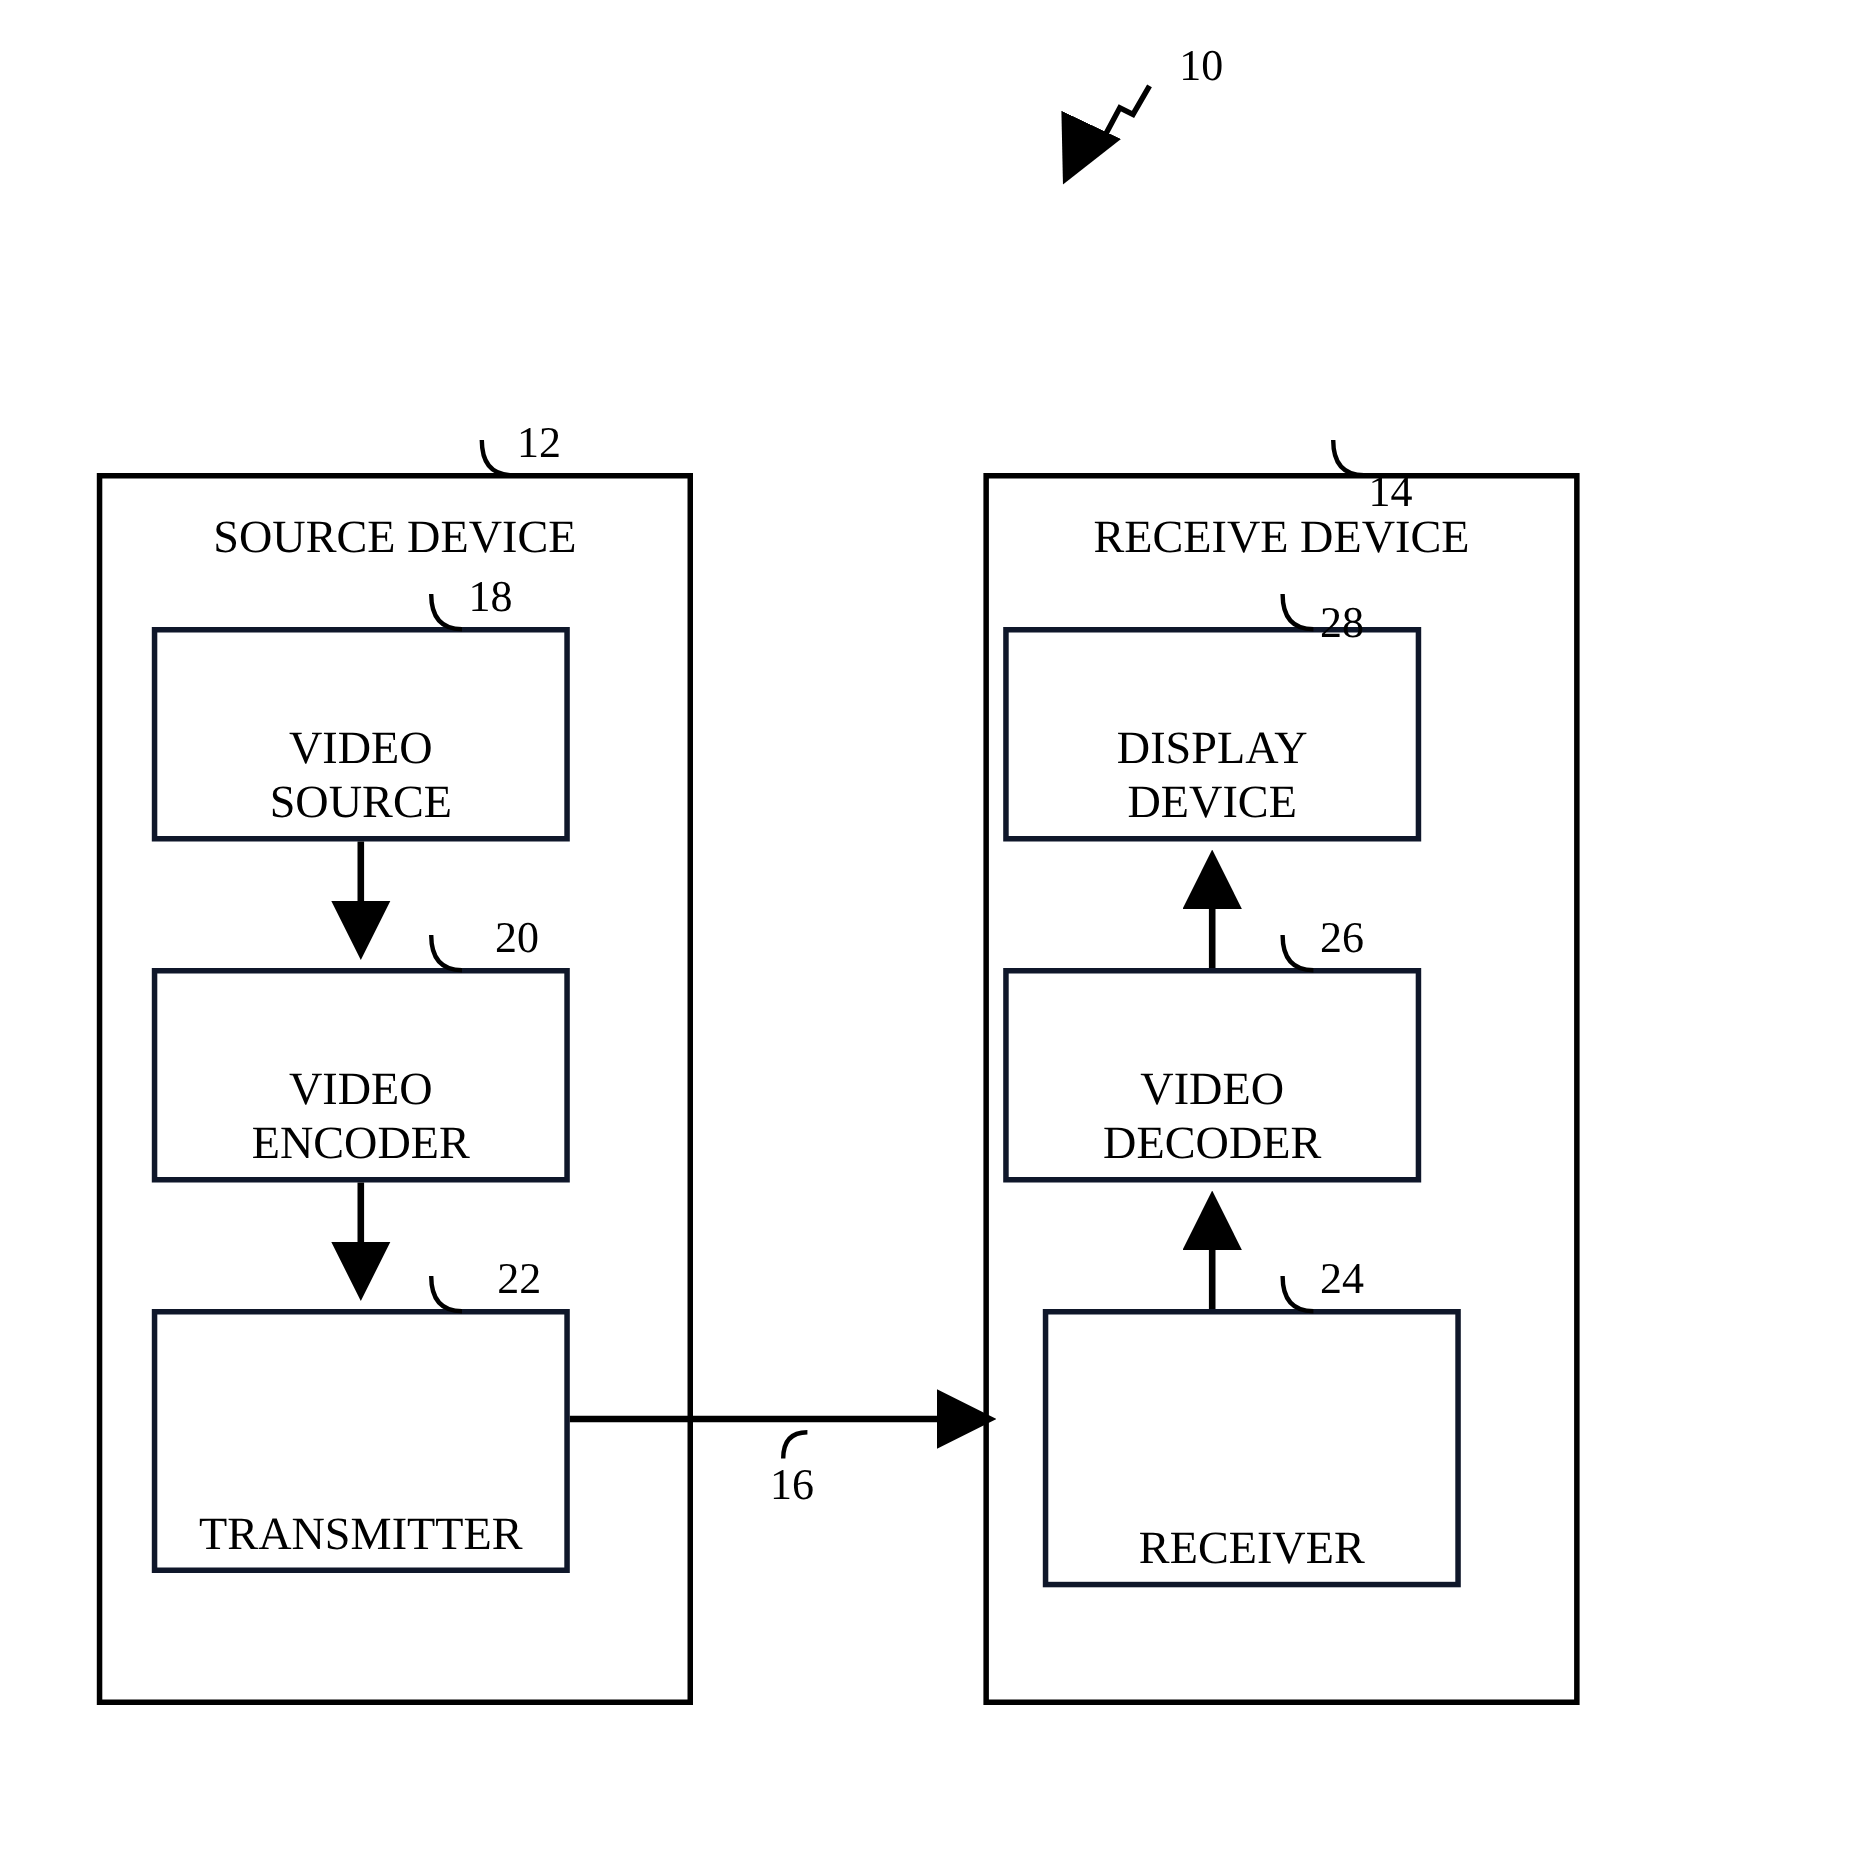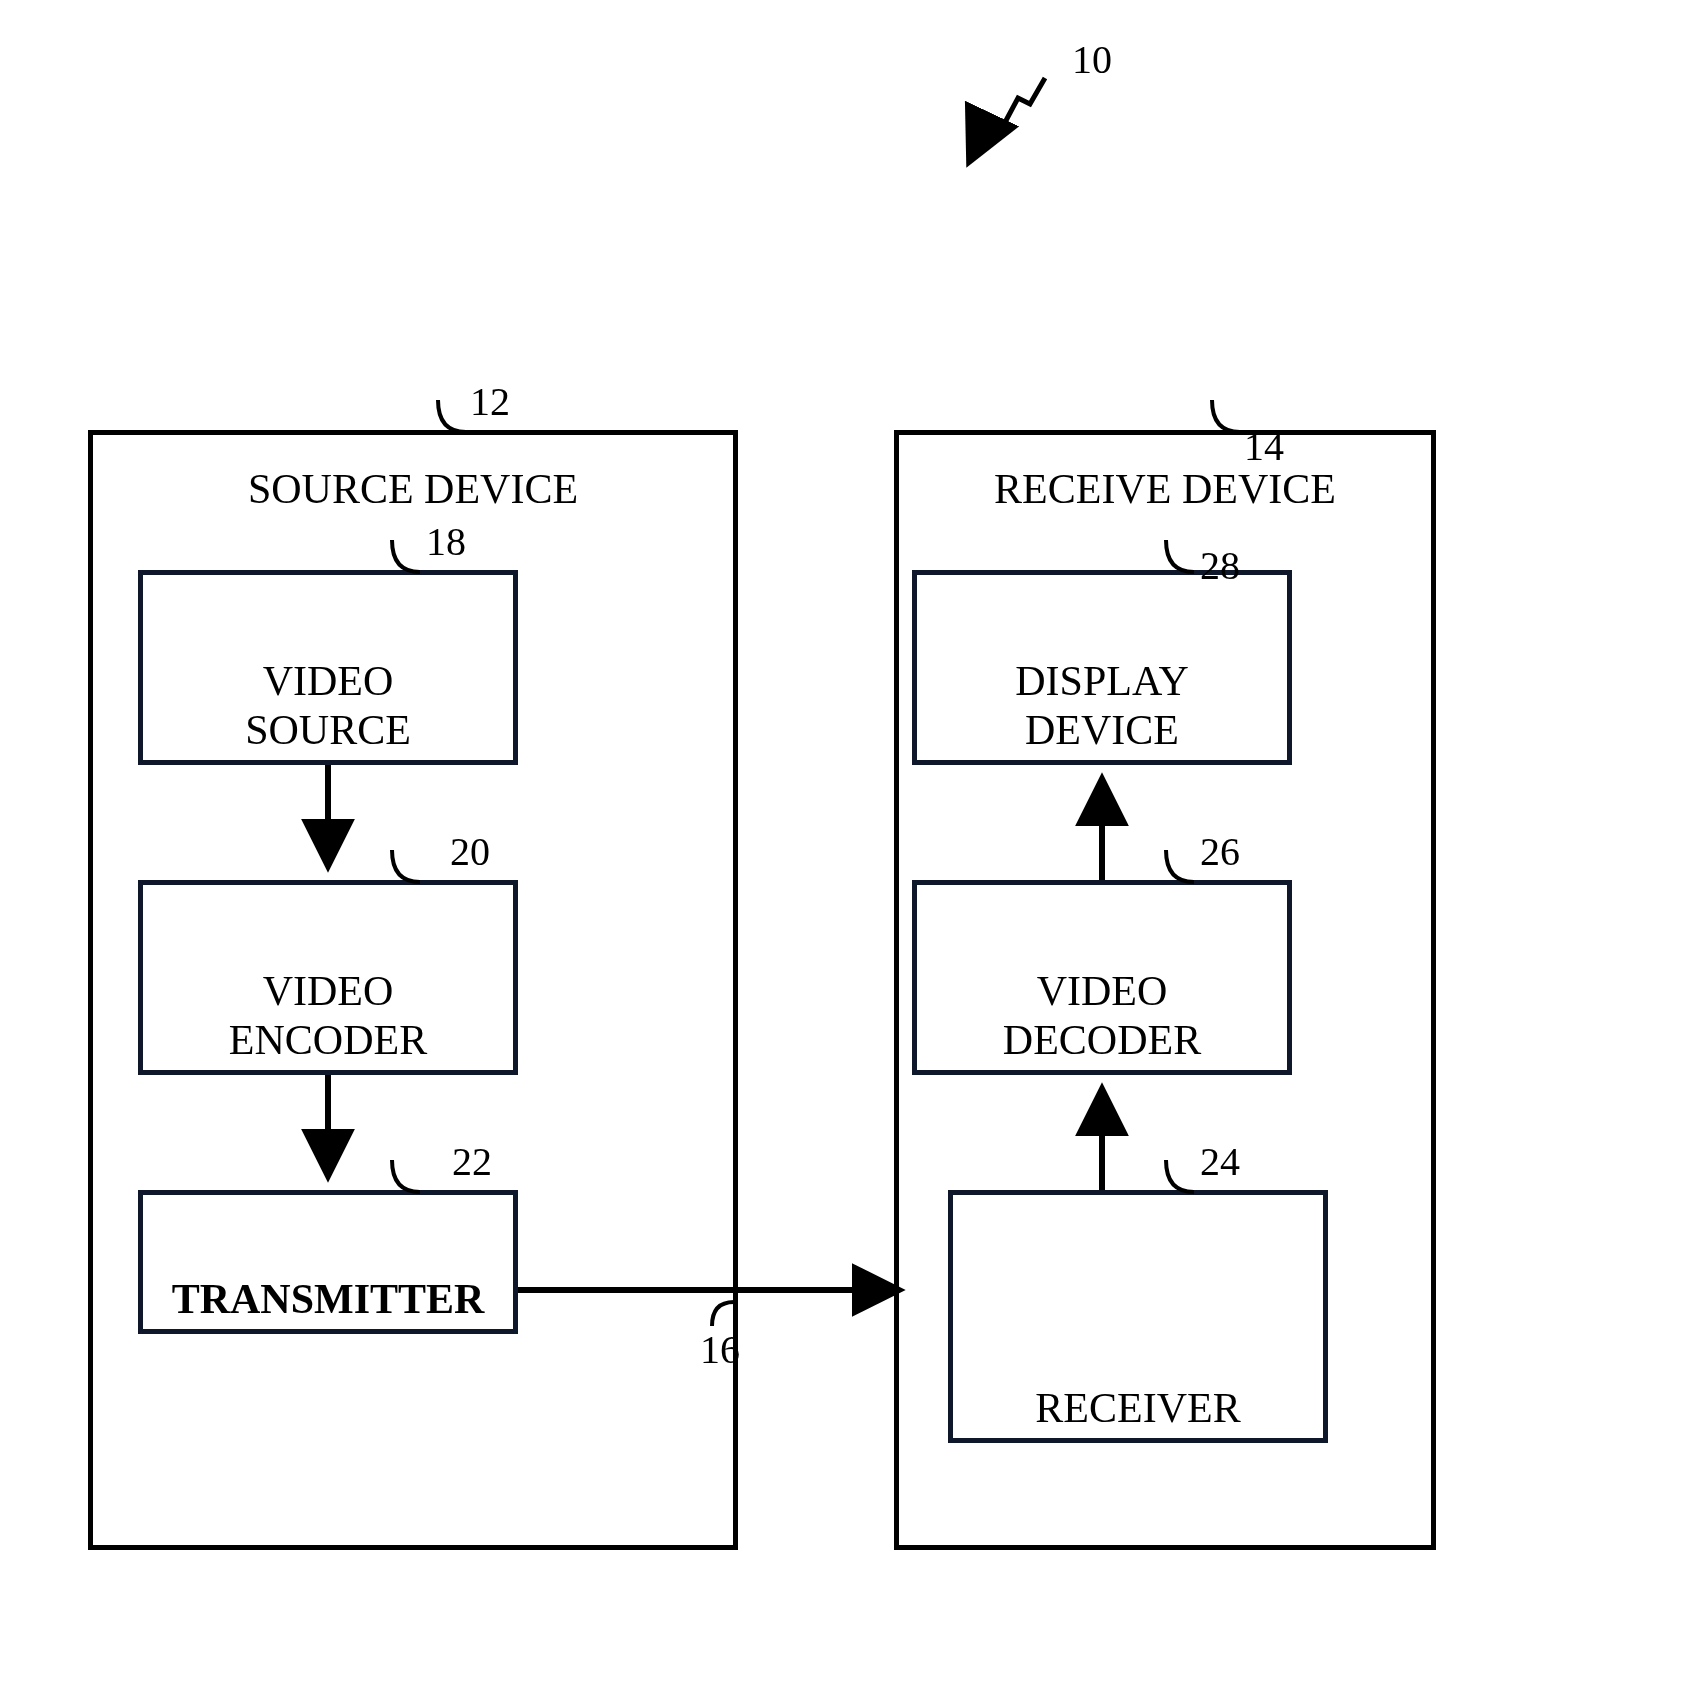--- a/index.html
+++ b/index.html
@@ -52,21 +52,21 @@
     <defs>
       <marker id="ah-top" viewBox="0 0 14 14" refX="12" refY="7" markerWidth="12" markerHeight="12" orient="auto">
         <path d="M0,0 L14,7 L0,14 Z" fill="#000"></path>
       </marker>
     </defs>
 
     <path d="M105,18 L90,44 L78,38 L62,68 L48,62 L30,100" stroke="#000" stroke-width="5" fill="none" marker-end="url(#ah-top)"></path>
   </svg>
   <div class="abs ref-label" style="left:1072px; top:36px;">10</div>
 
-  <div class="abs big-box" style="left:88px; top:430px; width:650px; height:1120px;">
+  <div class="abs big-box" style="left:88px; top:430px; width:542px; height:1120px;">
     <div class="dev-title" style="top:30px;">SOURCE DEVICE</div>
   </div>
 
   <svg class="connector" style="left:428px; top:388px;" width="70" height="50" viewBox="0 0 70 50">
     <path d="M10,12 Q10,44 38,44" stroke="#000" stroke-width="4" fill="none"></path>
   </svg>
   <div class="abs ref-label" style="left:470px; top:378px;">12</div>
 
   <div class="abs small-box" style="left:138px; top:570px; width:380px; height:195px;">
     <span>VIDEO
@@ -79,21 +79,21 @@
 
   <div class="abs small-box" style="left:138px; top:880px; width:380px; height:195px;">
     <span>VIDEO
 ENCODER</span>
   </div>
   <svg class="connector" style="left:382px; top:838px;" width="70" height="50" viewBox="0 0 70 50">
     <path d="M10,12 Q10,44 38,44" stroke="#000" stroke-width="4" fill="none"></path>
   </svg>
   <div class="abs ref-label" style="left:426px; top:828px;margin-left:24px;">20</div>
 
-  <div class="abs small-box" style="left:138px; top:1190px; width:380px; height:144px;font-weight:bold;">
+  <div class="abs small-box" style="left:138px; top:1190px; width:380px; height:240px;">
     <span>TRANSMITTER</span>
   </div>
   <svg class="connector" style="left:382px; top:1148px;" width="70" height="50" viewBox="0 0 70 50">
     <path d="M10,12 Q10,44 38,44" stroke="#000" stroke-width="4" fill="none"></path>
   </svg>
   <div class="abs ref-label" style="left:452px; top:1138px;">22</div>
 
   <svg class="connector" style="left:310px; top:765px;" width="36" height="115" viewBox="0 0 36 115">
     <defs>
       <marker id="ah-vs-ve" viewBox="0 0 14 14" refX="12" refY="7" markerWidth="9" markerHeight="9" orient="auto">

